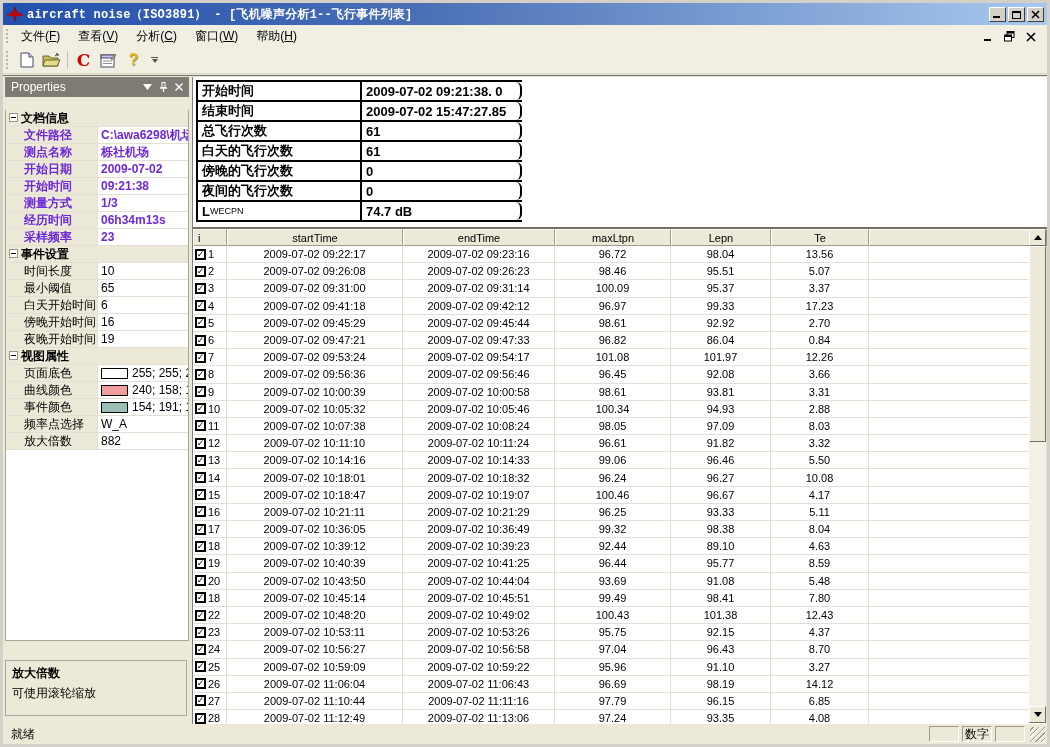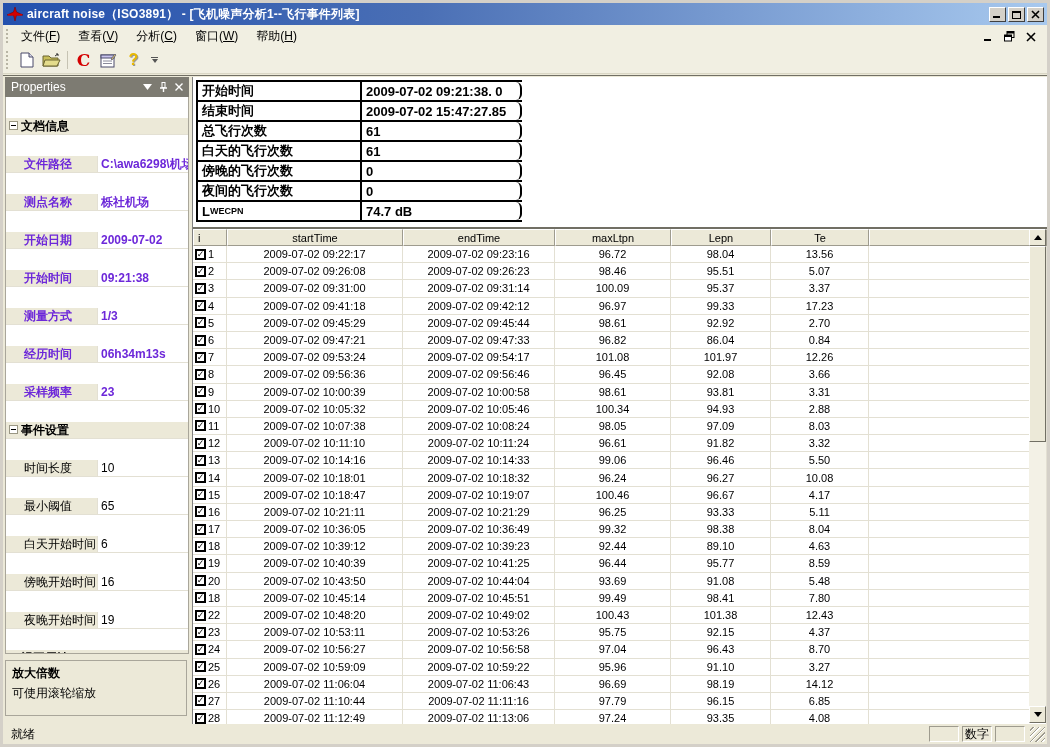--- a/index.html
+++ b/index.html
@@ -7,21 +7,21 @@
        font-family:"Liberation Sans","DejaVu Sans",sans-serif;background:#ECE9D8;}
   *{box-sizing:border-box;}
   #window{position:absolute;inset:0;border:3px solid #D4D0C8;background:#ECE9D8;}
 
   
   .titlebar{position:absolute;top:0;left:0;right:0;height:22px;
     background:linear-gradient(90deg,#2350ae 0%,#4a6fb5 40%,#a8c9ee 100%);
     display:flex;align-items:center;padding:0 3px;}
   .titlebar .app-icon{width:18px;height:16px;margin-right:3px;flex:0 0 auto;}
   .titlebar .title-text{color:#fff;font-weight:bold;font-size:12px;white-space:nowrap;
-    overflow:hidden;letter-spacing:0.2px;}
+    overflow:hidden;letter-spacing:0.2px;font-family:Liberation Mono, monospace;}
   .title-buttons{margin-left:auto;display:flex;gap:2px;}
   .tbtn{width:17px;height:15px;background:#D4D0C8;border:1px solid;
     border-color:#fff #404040 #404040 #fff;display:flex;align-items:center;justify-content:center;
     font-size:9px;font-weight:bold;color:#000;line-height:1;}
   .tbtn svg{display:block;}
 
   
   .menubar{position:absolute;top:22px;left:0;right:0;height:22px;background:#F1EFE2;
     display:flex;align-items:center;font-size:12px;color:#000;}
   .grip{width:5px;align-self:stretch;margin:3px 2px;
@@ -40,29 +40,29 @@
   .tool-overflow{width:13px;height:23px;display:flex;flex-direction:column;align-items:center;
     justify-content:center;gap:1px;font-size:7px;color:#555;}
   .red-c{color:#D40000;font-weight:bold;font-size:17px;font-family:"DejaVu Serif",serif;}
   .help-q{color:#E8B800;font-weight:bold;font-size:16px;text-shadow:1px 1px 0 #999;}
 
   
   .client{position:absolute;top:72px;left:0;right:0;bottom:20px;background:#ECE9D8;
     border-top:1px solid #716F64;}
 
   
-  .props{position:absolute;top:1px;left:2px;width:184px;bottom:0;display:flex;flex-direction:column;}
+  .props{position:absolute;top:1px;left:2px;width:184px;bottom:0;display:flex;flex-direction:column;gap:13px;}
   .props-header{height:20px;background:#7D7B72;color:#fff;font-size:12px;display:flex;
     align-items:center;padding:0 6px;flex:0 0 auto;}
   .props-header .ph-title{flex:1;}
   .ph-icons{display:flex;gap:7px;align-items:center;}
   .ph-icons svg{display:block;}
   .props-grid{flex:1;background:#fff;border:1px solid #A9A69A;border-top:none;
     overflow:hidden;position:relative;font-size:12px;}
-  .prow{display:flex;height:17px;line-height:16px;border-bottom:1px solid #E3E0D3;margin-top:21px;}
+  .prow{display:flex;height:17px;line-height:16px;border-bottom:1px solid #E3E0D3;}
   .prow-section{background:#ECE9D8;font-weight:bold;color:#000;}
   .prow-section .minus-box{width:9px;height:9px;border:1px solid #9a9784;background:#fff;
     margin:3px 3px 0 3px;flex:0 0 auto;position:relative;}
   .minus-box::after{content:"";position:absolute;left:1px;right:1px;top:3px;height:1px;background:#000;}
   .prow-label{width:92px;flex:0 0 auto;background:#ECE9D8;padding:0 2px 0 18px;
     border-right:1px solid #E3E0D3;white-space:nowrap;overflow:hidden;}
   .prow-value{flex:1;background:#fff;padding:0 3px;white-space:nowrap;overflow:hidden;
     display:flex;align-items:center;gap:4px;}
   .muted .prow-label,.muted .prow-value{color:#6d28d9;font-weight:bold;}
   .swatch{width:27px;height:11px;border:1px solid #000;flex:0 0 auto;}
@@ -73,21 +73,21 @@
   
   .content{position:absolute;top:1px;left:189px;right:0;bottom:0;background:#fff;
     border-left:1px solid #808080;overflow:hidden;}
   
   .summary{position:absolute;top:3px;left:3px;border-top:2px solid #000;border-left:2px solid #000;}
   .srow{display:flex;height:20px;border-bottom:2px solid #000;}
   .srow .scell{border-right:2px solid #000;display:flex;align-items:center;padding:0 4px;
     font-weight:bold;font-size:13px;color:#000;background:#fff;}
   .srow .slabel{width:164px;}
   .srow .svalue{width:160px;border-radius:6px;}
-  .scell sub{font-size:9px;font-weight:bold;}
+  .scell sub{font-size:9px;font-weight:normal;}
 
   
   .etable{position:absolute;top:150px;left:0;right:0;bottom:0;border-top:2px solid #716F64;}
   .ehead{display:flex;height:17px;background:#ECE9D8;font-size:11px;color:#000;}
   .ehcell{border:1px solid;border-color:#FFFFFF #9e9b8e #9e9b8e #FFFFFF;display:flex;
     align-items:center;justify-content:center;overflow:hidden;white-space:nowrap;}
   .ehcell.left{justify-content:flex-start;padding-left:4px;}
   .erow{display:flex;height:17.2px;font-size:11px;color:#000;background:#fff;}
   .ecell{border-right:1px solid #E3E0D3;border-bottom:1px solid #E3E0D3;display:flex;
     align-items:center;justify-content:center;overflow:hidden;white-space:nowrap;}

